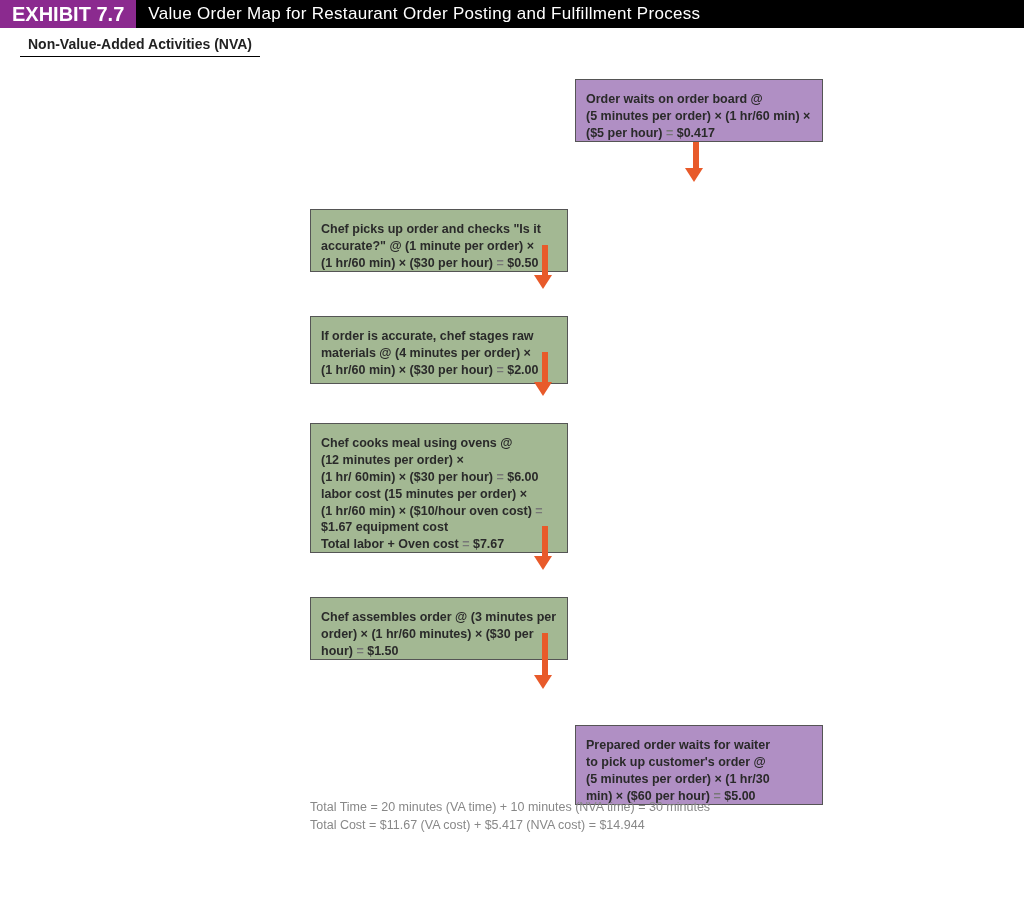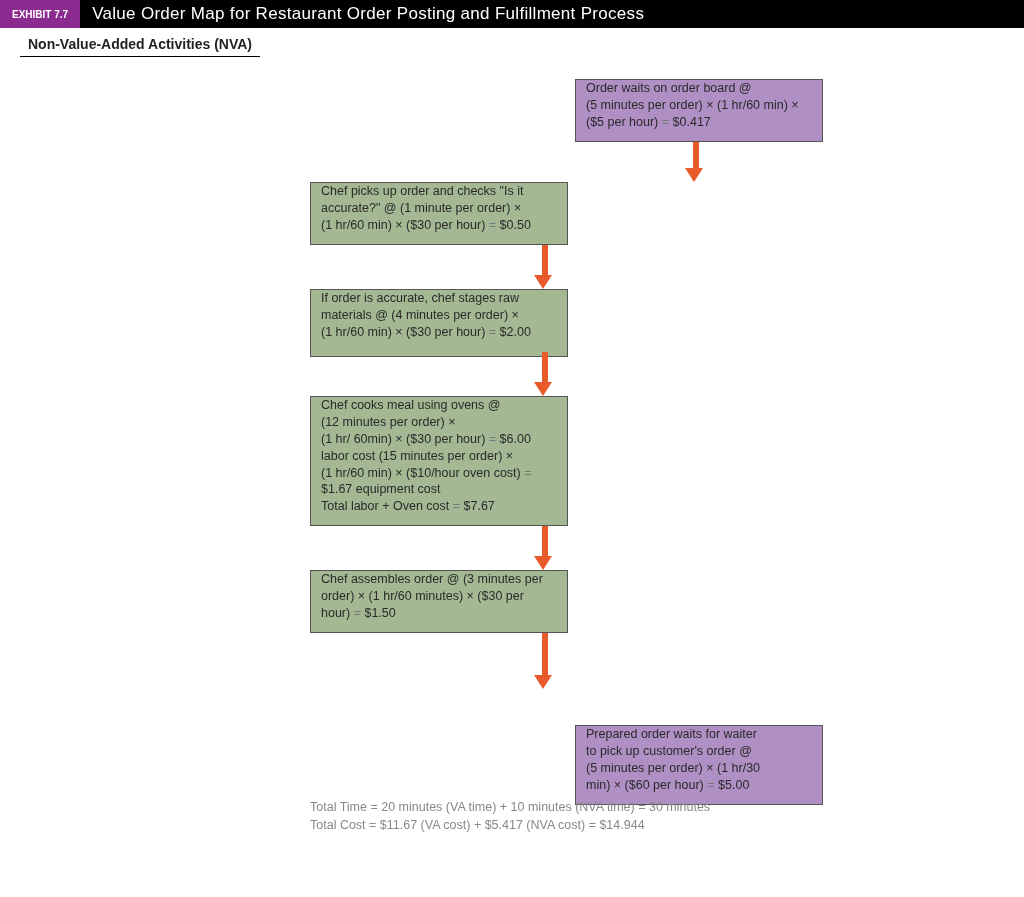--- a/index.html
+++ b/index.html
@@ -13,21 +13,21 @@
     }
     .header-bar {
       display: flex;
       align-items: stretch;
       height: 28px;
     }
     .exhibit-tag {
       background: #8b2a8f;
       color: #fff;
       font-weight: bold;
-      font-size: 10px;
+      font-size: 20px;
       padding: 4px 12px;
       display: flex;
       align-items: center;
       font-family: 'Arial Narrow', Arial, sans-serif;
     }
     .header-title {
       background: #000;
       color: #fff;
       font-size: 17px;
       padding: 4px 12px;
@@ -59,31 +59,32 @@
       border-bottom: 1.5px solid #000;
       padding-bottom: 4px;
     }
     .diagram {
       position: relative;
       margin-top: 12px;
     }
     .box {
       position: absolute;
       border: 1.5px solid #555;
-      padding: 0 10px;
-      font-family: 'Arial Narrow', Arial, sans-serif;
-      font-weight: normal;
+      padding: 11px 10px;
+      font-family: 'Arial Narrow', Arial, sans-serif;
+      font-weight: bold;
       font-size: 12.5px;
       line-height: 1.35;
       color: #2a2a2a;
     }
     .box.va {
       background: #a3b893;
       width: 258px;
       left: 310px;
+      margin-top: 27px;
     }
     .box.nva {
       background: #b08fc4;
       width: 248px;
       left: 575px;
     }
     .arrow {
       position: absolute;
       left: 540px;
       width: 10px;

